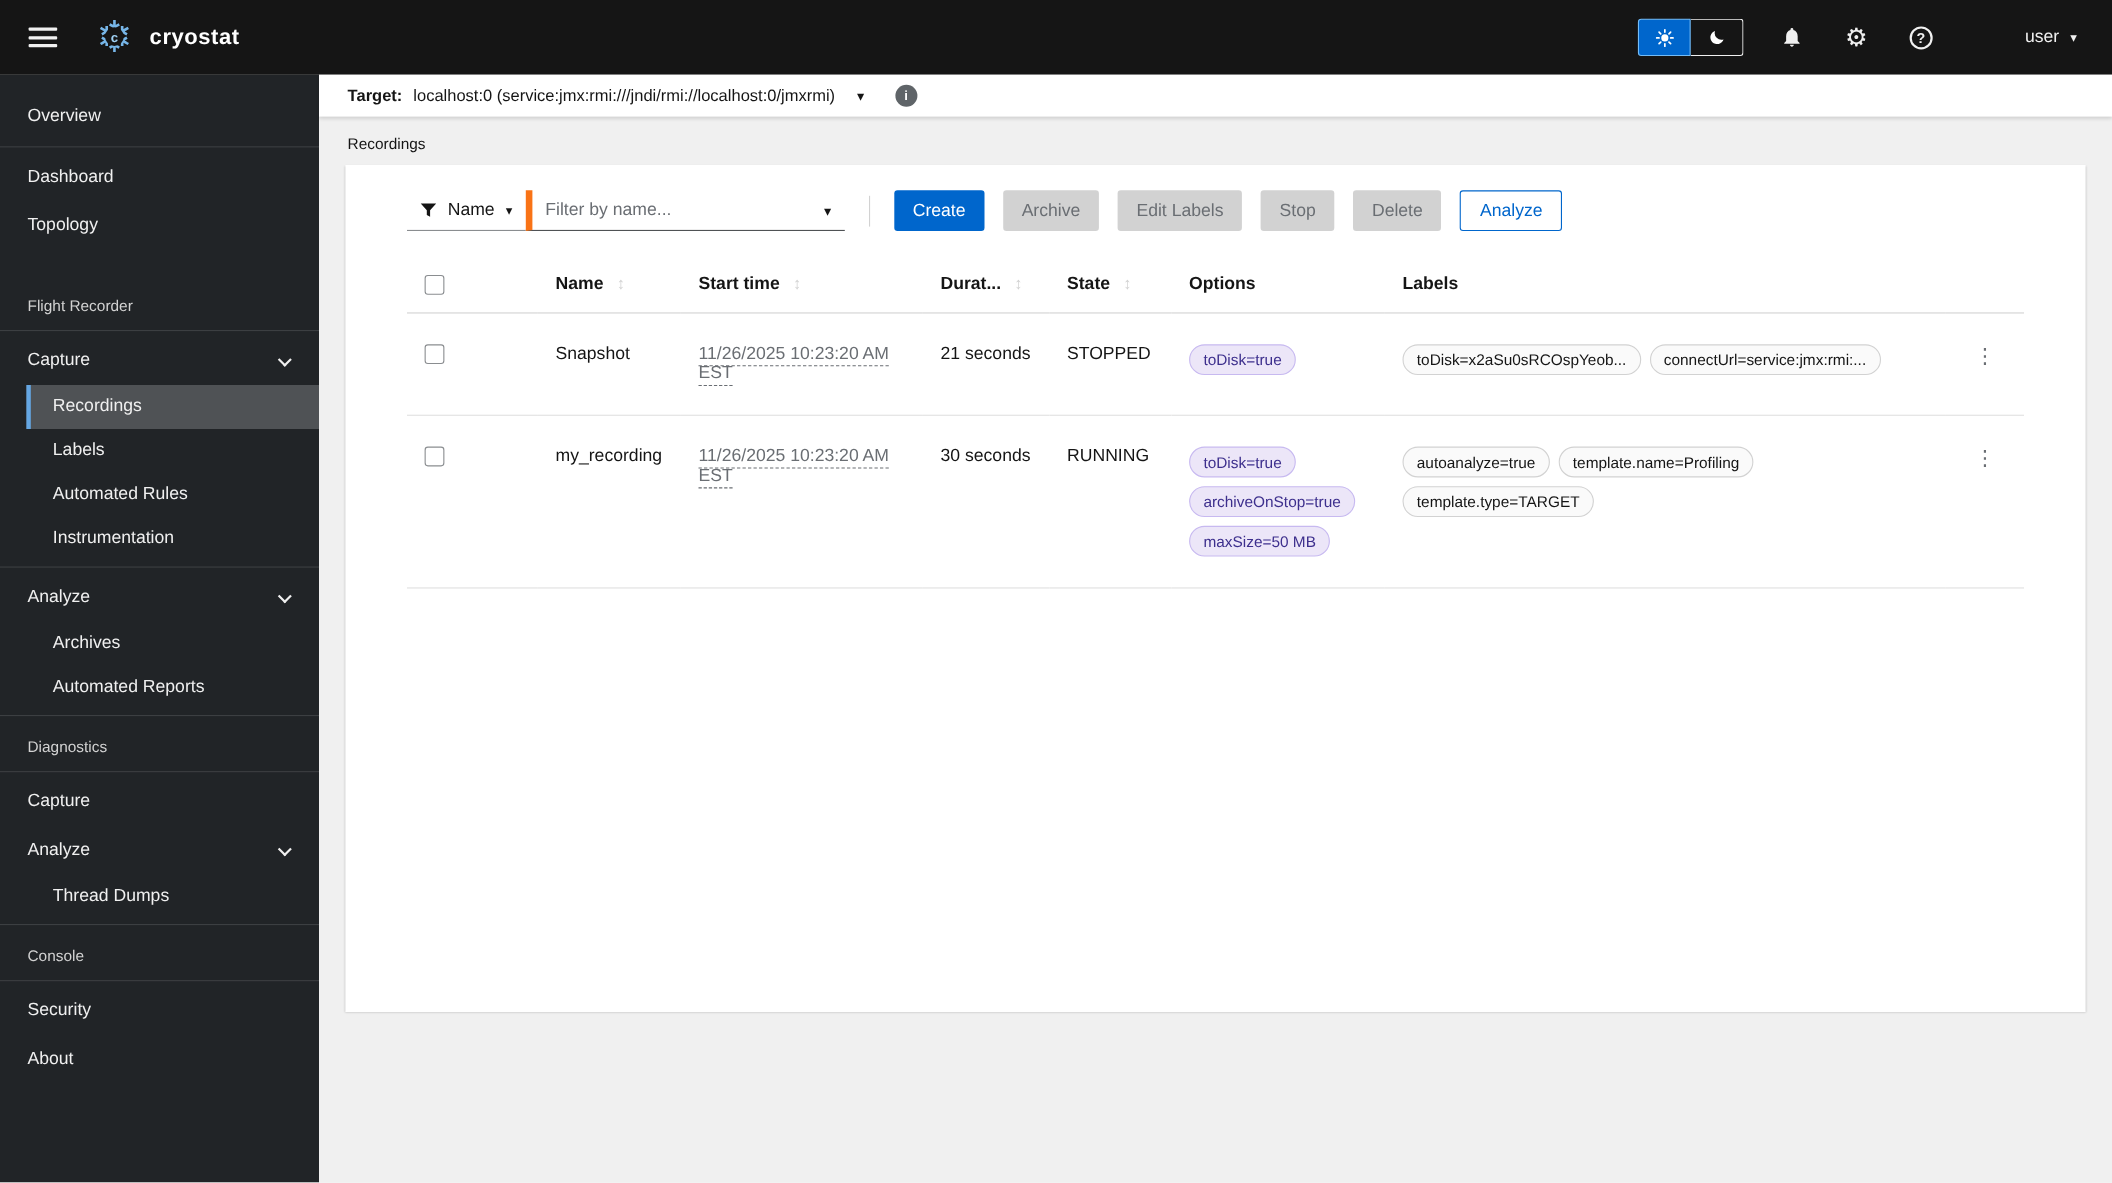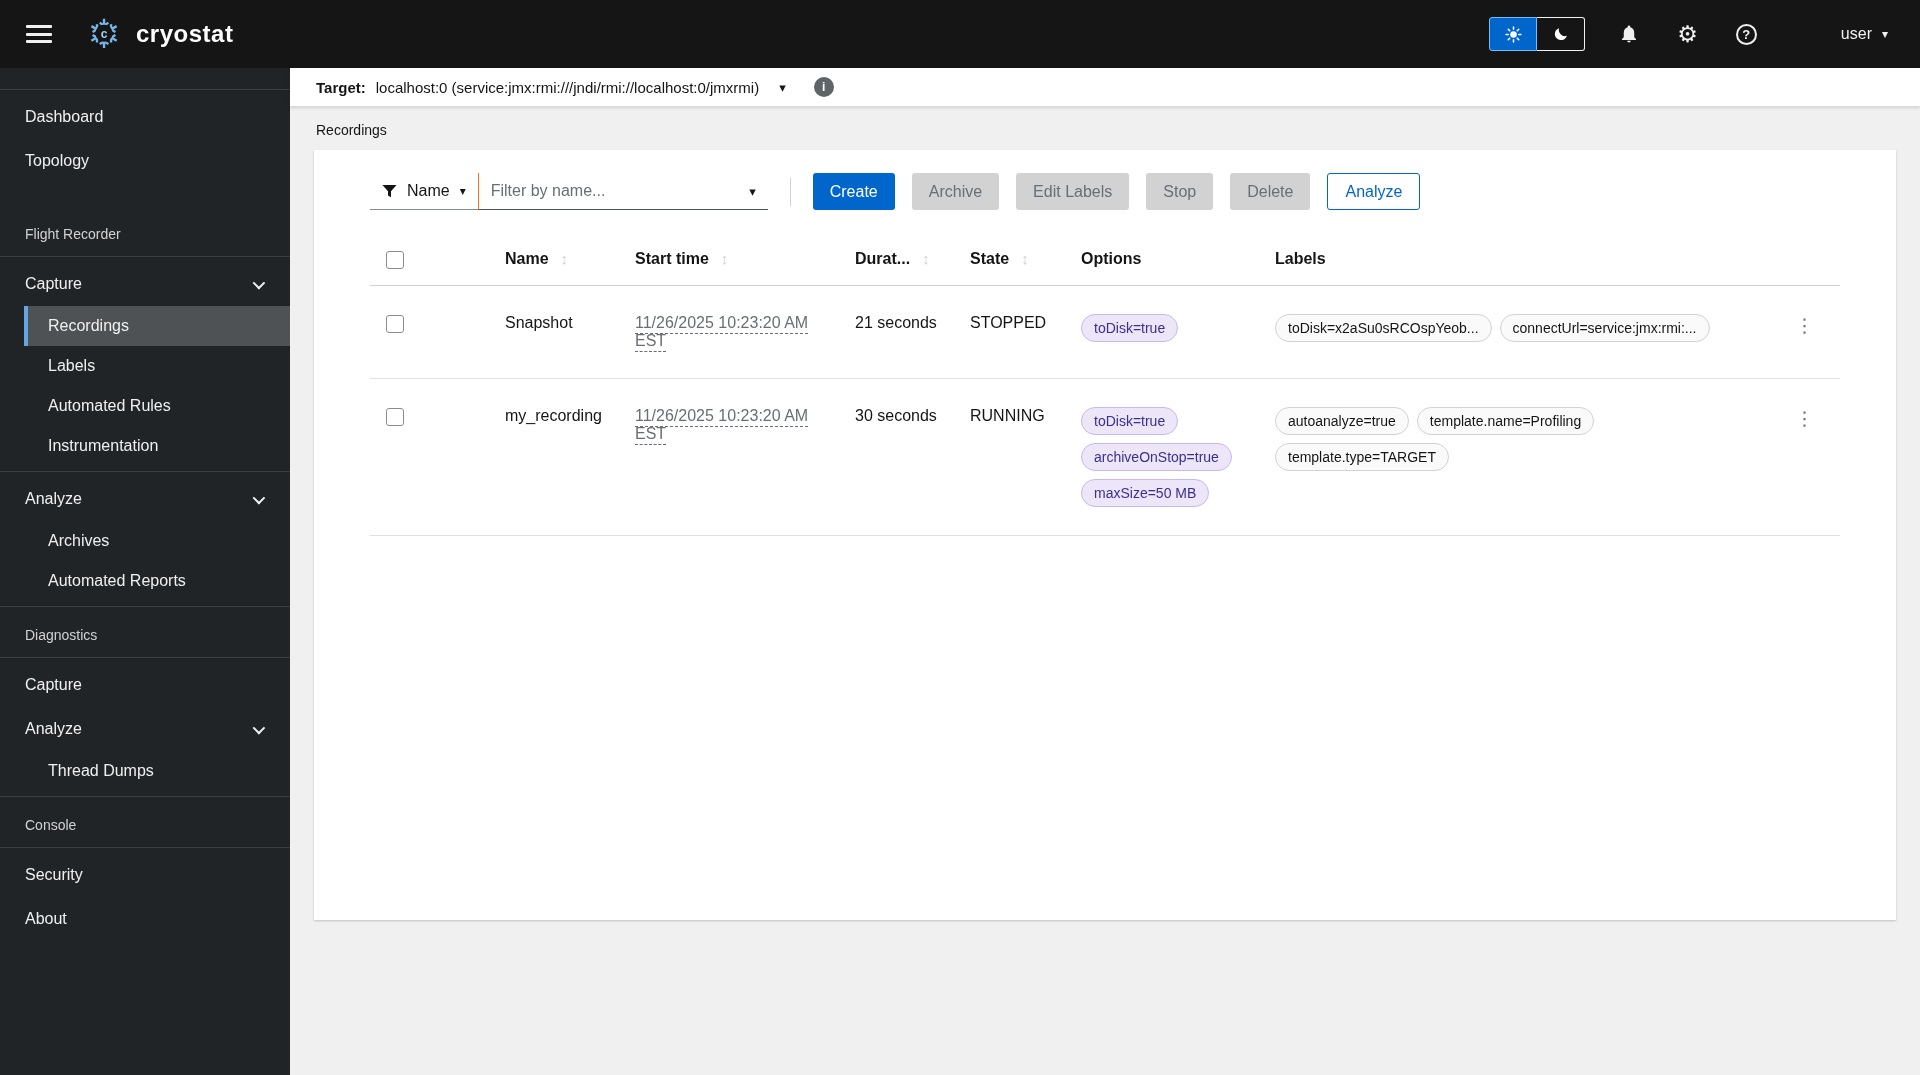--- a/index.html
+++ b/index.html
@@ -9,21 +9,21 @@
   
   .masthead { height:68px; background:#151515; display:flex; align-items:center; padding:0 26px; }
   .hamburger { width:26px; height:22px; display:flex; flex-direction:column; justify-content:space-between;
     background:none; border:none; cursor:pointer; padding:2px 0; margin-right:30px; }
   .hamburger span { display:block; height:3px; background:#f0f0f0; border-radius:1px; }
   .brand { display:flex; align-items:center; gap:10px; }
   .snowflake { position:relative; font-size:40px; line-height:40px; color:#77b6e8; width:44px; text-align:center; }
   .snowflake .core { position:absolute; left:50%; top:50%; transform:translate(-50%,-54%);
     width:17px; height:17px; background:#151515; border-radius:50%; color:#9fd0f3;
     font-size:12px; font-weight:bold; display:flex; align-items:center; justify-content:center; }
-  .brand-text { color:#fff; font-size:24px; font-weight:bold; letter-spacing:.5px; }
+  .brand-text { color:#fff; font-size:20px; font-weight:bold; letter-spacing:.5px; }
   .mast-right { margin-left:auto; display:flex; align-items:center; gap:30px; }
   .toggle-group { display:flex; }
   .toggle-seg { width:48px; height:34px; display:flex; align-items:center; justify-content:center;
     background:transparent; cursor:pointer; }
   .toggle-sun { background:#0066cc; border:1px solid #73bcf7; border-radius:3px 0 0 3px; }
   .toggle-moon { border:1px solid #f0f0f0; border-left:none; border-radius:0 3px 3px 0; }
   .mast-icon-btn { background:none; border:none; cursor:pointer; color:#f0f0f0; display:flex;
     align-items:center; justify-content:center; padding:4px; }
   .gear-glyph { font-size:23px; line-height:22px; color:#f0f0f0; }
   .help-circle { width:21px; height:21px; border:2px solid #f0f0f0; border-radius:50%;
@@ -61,21 +61,21 @@
   .card { margin:0 24px; background:#fff; height:770px;
     box-shadow:0 1px 2px rgba(3,3,3,.2); padding:23px 56px 24px 56px; }
 
   
   .toolbar { display:flex; align-items:center; margin-bottom:30px; }
   .filter-select { display:flex; align-items:center; gap:10px; height:37px; padding:0 12px;
     border-bottom:1px solid #8a8d90; cursor:pointer; background:#fff; }
   .filter-select .lbl { font-size:16px; }
   .filter-select .caret { color:#151515; }
   .filter-input-wrap { position:relative; }
-  .filter-input { width:290px; height:37px; border:none; border-left:1px solid #f97316;
+  .filter-input { width:290px; height:37px; border:none; border-left:6px solid #f97316;
     border-bottom:1px solid #4f5255; font-size:16px; padding:0 40px 0 12px; color:#151515;
     font-family:inherit; background:#fff; }
   .filter-input::placeholder { color:#6a6e73; }
   .filter-input-caret { position:absolute; right:12px; top:11px; font-size:13px; color:#151515; pointer-events:none; }
   .toolbar-divider { width:1px; height:28px; background:#d2d2d2; margin:0 22px; }
   .toolbar-actions { display:flex; gap:17px; }
   .btn { height:37px; padding:0 17px; font-size:16px; border-radius:3px; border:none;
     cursor:pointer; font-family:inherit; }
   .btn-primary { background:#0066cc; color:#fff; }
   .btn-disabled { background:#d2d2d2; color:#6a6e73; cursor:default; }
@@ -157,20 +157,21 @@
     <button class="user-menu">
       <span>user</span>
       <span class="caret">▾</span>
     </button>
   </div>
 </header>
 
 <div class="shell">
 
   <nav class="sidebar">
+      <div class="nav-link">Overview</div>
       <div class="nav-divider"></div>
       <div class="nav-link">Dashboard</div>
       <div class="nav-link">Topology</div>
       <div class="nav-spacer"></div>
       <div class="nav-title">Flight Recorder</div>
       <div class="nav-divider"></div>
       <div class="nav-link nav-expandable">
         <span>Capture</span>
         <span class="chev"></span>
       </div>

